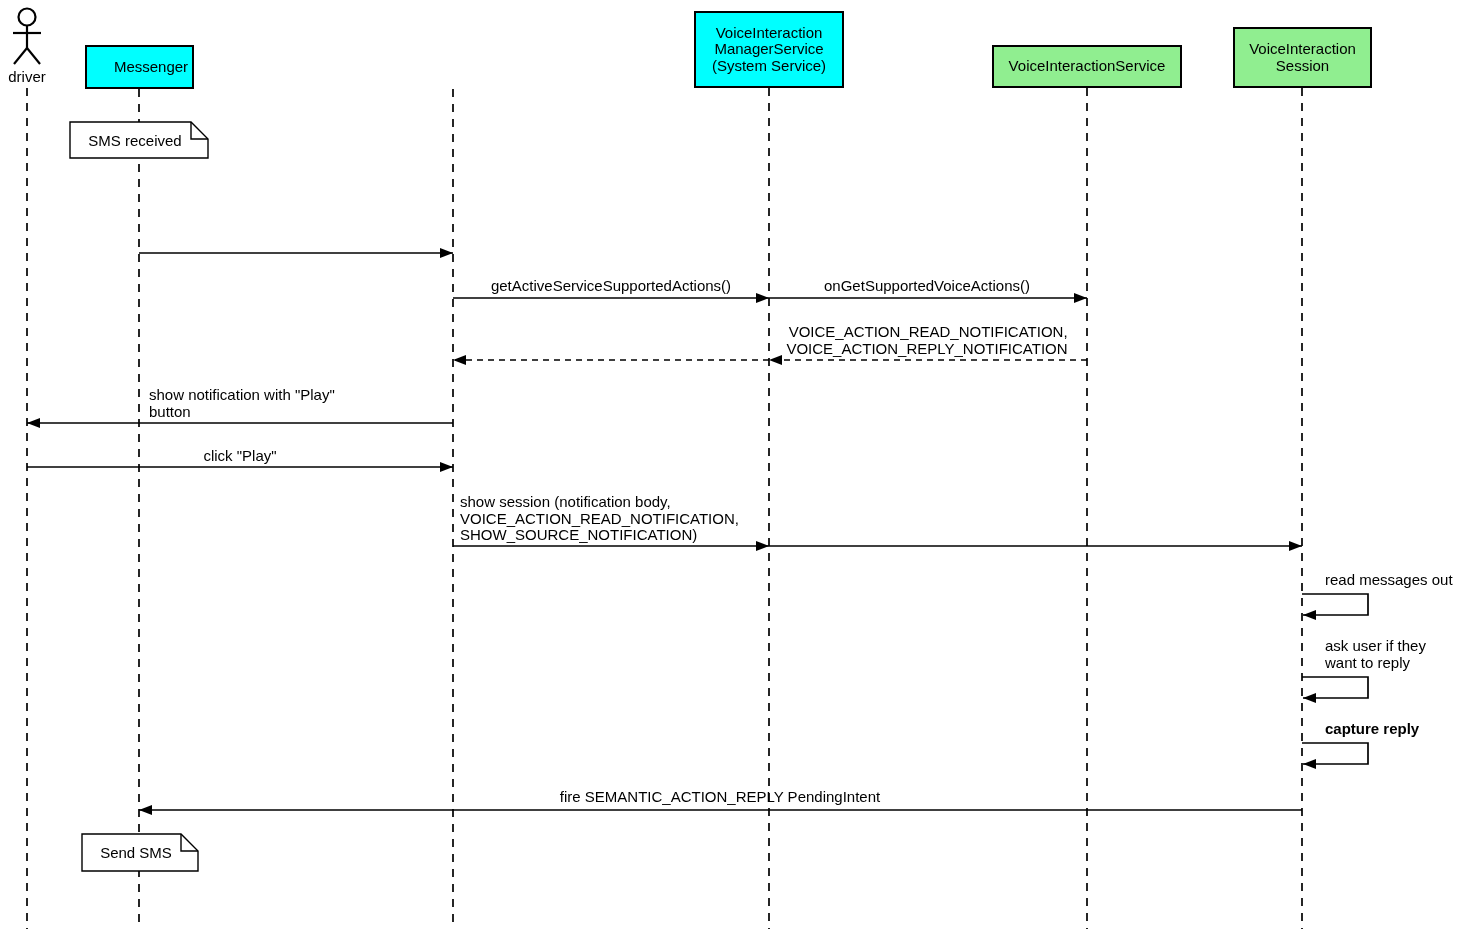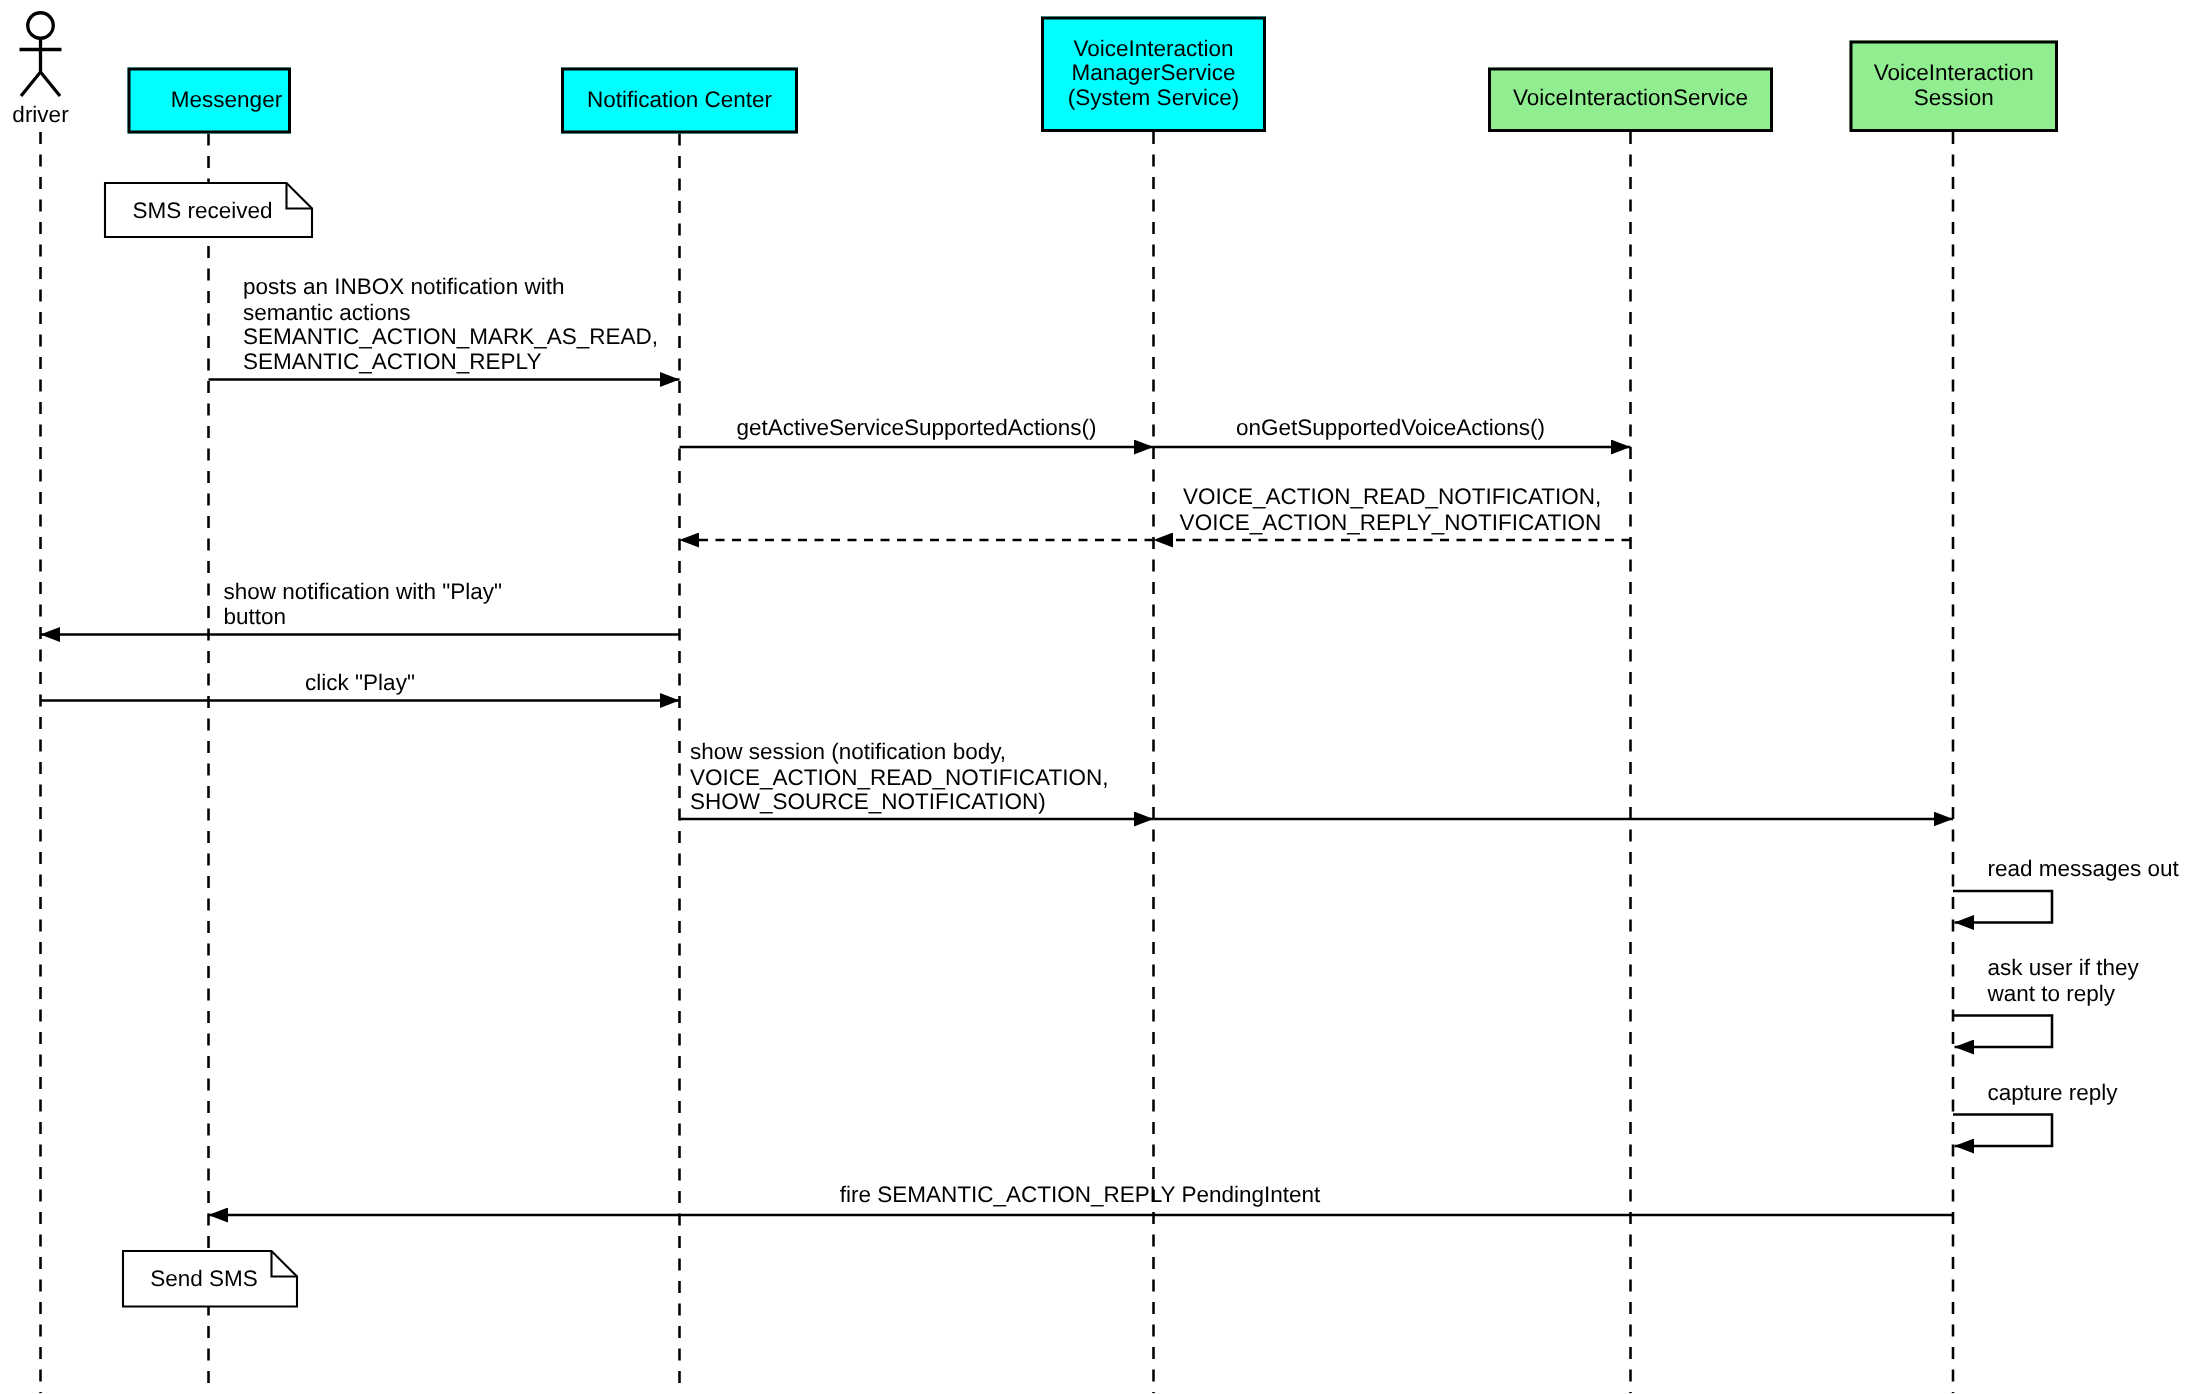--- a/index.html
+++ b/index.html
@@ -77,44 +77,39 @@
       <path d="M70,122 L191,122 L208,139 L208,158 L70,158 Z"></path>
       <path d="M191,122 L191,139 L208,139" fill="none"></path>
       <path d="M82,834 L181,834 L198,851 L198,871 L82,871 Z"></path>
       <path d="M181,834 L181,851 L198,851" fill="none"></path>
     </g>
   </svg>
 
   <div class="actor-label" style="left:27px; top:68px;">driver</div>
 
   <div class="box cyan" style="left:85px;   top:45px; width:109px; height:44px;padding-left:23px;">Messenger</div>
-  <div class="box cyan" style="left:374px;  top:45px; width:158px; height:44px;">Notification Center</div>
   <div class="box cyan" style="left:694px;  top:11px; width:150px; height:77px;">VoiceInteraction
 ManagerService
 (System Service)</div>
   <div class="box green" style="left:992px;  top:45px; width:190px; height:43px;">VoiceInteractionService</div>
   <div class="box green" style="left:1233px; top:27px; width:139px; height:61px;">VoiceInteraction
 Session</div>
 
   <div class="note-text" style="left:70px; top:122px; width:130px; height:36px;">SMS received</div>
   <div class="note-text" style="left:82px; top:834px; width:108px; height:37px;">Send SMS</div>
 
-  <div class="lbl" style="left:162px;  top:184px;">posts an INBOX notification with
-semantic actions
-SEMANTIC_ACTION_MARK_AS_READ,
-SEMANTIC_ACTION_REPLY</div>
   <div class="lbl ctr" style="left:611px;  top:278px;">getActiveServiceSupportedActions()</div>
   <div class="lbl ctr" style="left:927px;  top:278px;">onGetSupportedVoiceActions()</div>
   <div class="lbl ctr" style="left:927px;  top:324px;">VOICE_ACTION_READ_NOTIFICATION,
 VOICE_ACTION_REPLY_NOTIFICATION</div>
   <div class="lbl" style="left:149px;  top:387px;">show notification with "Play"
 button</div>
   <div class="lbl ctr" style="left:240px;  top:448px;">click "Play"</div>
   <div class="lbl" style="left:460px;  top:494px;">show session (notification body,
 VOICE_ACTION_READ_NOTIFICATION,
 SHOW_SOURCE_NOTIFICATION)</div>
   <div class="lbl" style="left:1325px; top:572px;">read messages out</div>
   <div class="lbl" style="left:1325px; top:638px;">ask user if they
 want to reply</div>
-  <div class="lbl" style="left:1325px; top:721px;">capture reply</div>
+  <div class="lbl" style="left:1325px; top:721px;font-weight:bold;">capture reply</div>
   <div class="lbl ctr" style="left:720px;  top:789px;">fire SEMANTIC_ACTION_REPLY PendingIntent</div>
 
 </div>
 
 </body></html>

